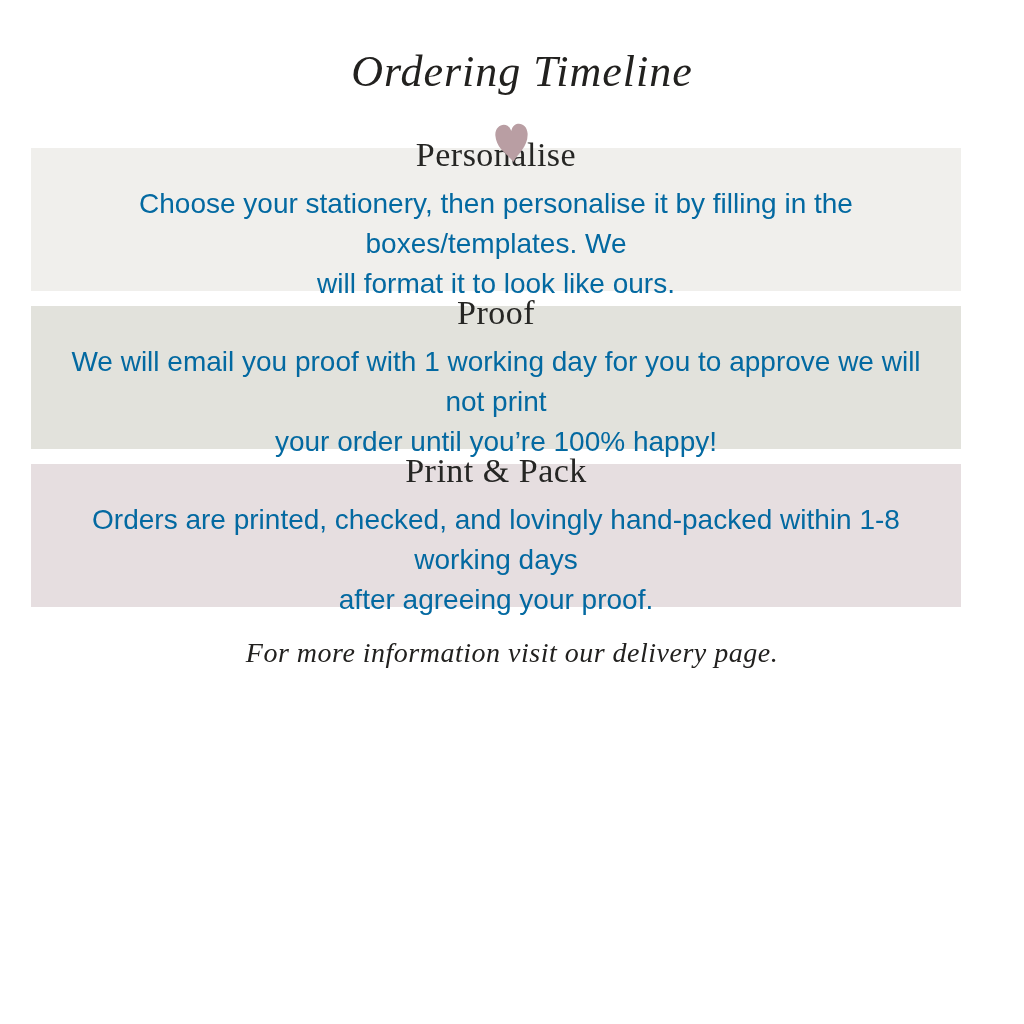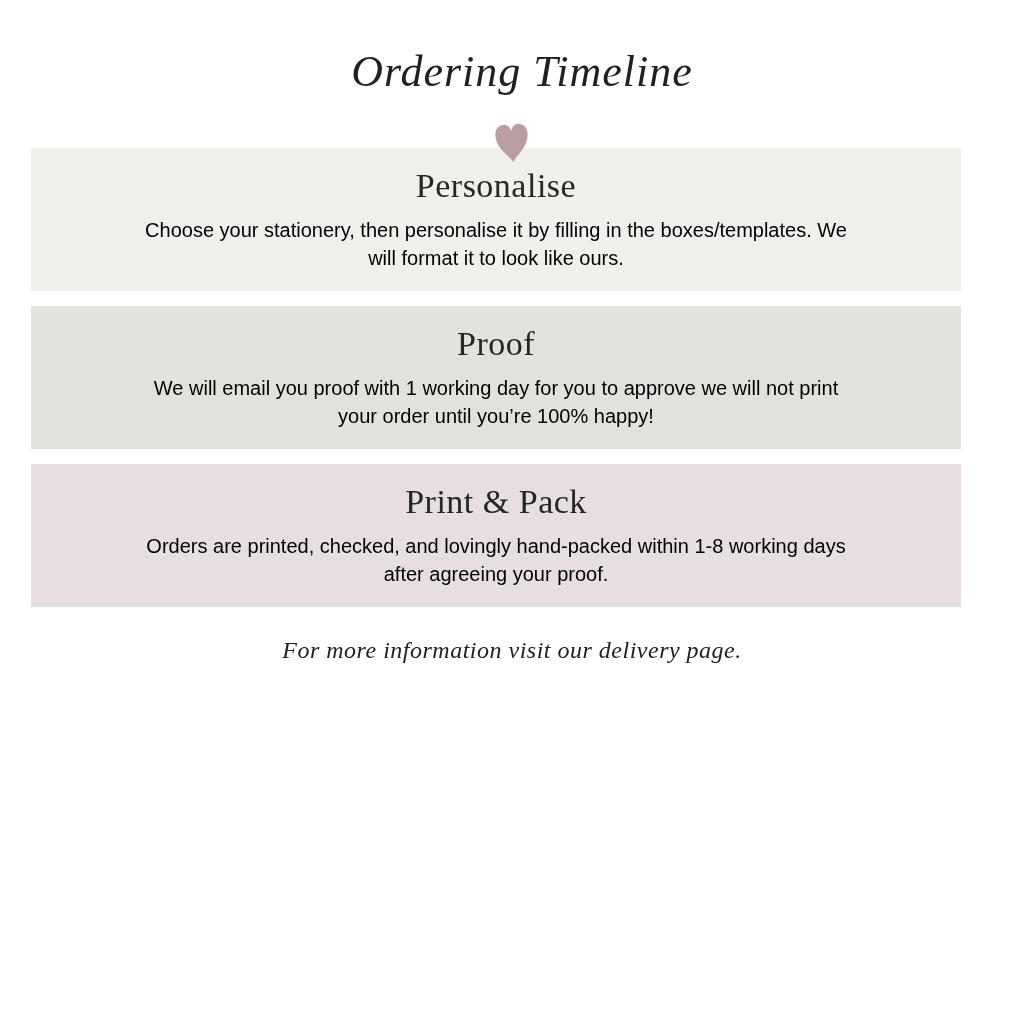--- a/index.html
+++ b/index.html
@@ -59,33 +59,33 @@
     font-family: "Liberation Serif", serif;
     font-weight: 400;
     font-size: 34px;
     letter-spacing: 0.5px;
     color: #262624;
     line-height: 1.1;
     margin-bottom: 11px;
   }
   .step-desc {
     font-family: "Liberation Sans", sans-serif;
-    font-size: 20px;
+    font-size: 28px;
     line-height: 1.42;
-    color: #000000;
+    color: #0369a1;
     max-width: 870px;
     white-space: pre-line;
   }
   .footer-note {
     margin-top: 30px;
     text-align: center;
     font-family: "Liberation Serif", serif;
     font-style: italic;
     font-weight: 400;
-    font-size: 24px;
+    font-size: 28px;
     letter-spacing: 0.5px;
     color: #22211f;
   }
 </style>
 </head>
 <body style="background-color: rgb(255, 255, 255);">
 
 <div class="page">
 
   <h1 class="page-title">Ordering Timeline</h1>

